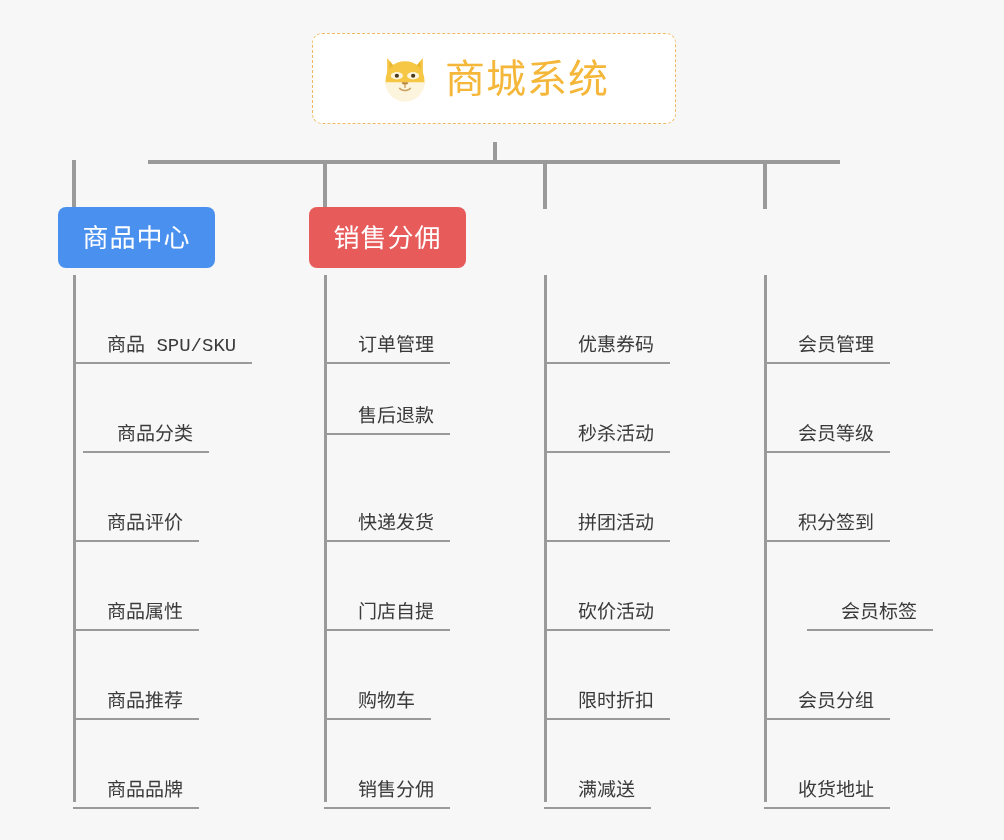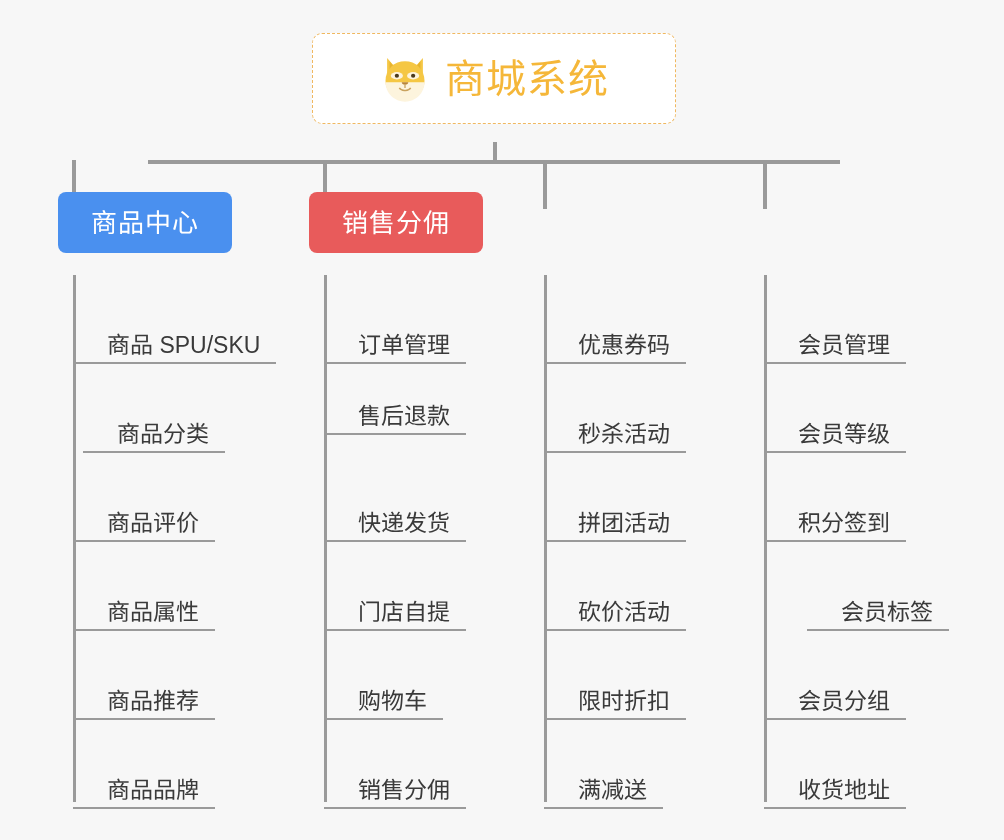--- a/index.html
+++ b/index.html
@@ -75,22 +75,22 @@
   }
   .conn-drop {            
     top: 160px;
     width: 4px;
     height: 49px;
   }
 
   
   .cat-box {
     position: absolute;
-    top: 192px;
-    width: 174px;
+    top: 207px;
+    width: 157px;
     height: 61px;
     border-radius: 8px;
     display: flex;
     align-items: center;
     justify-content: center;
   }
   .cat-label {
     color: #ffffff;
     font-size: 26px;
     letter-spacing: 1px;
@@ -126,25 +126,26 @@
     display: flex;
     align-items: flex-end;
     box-sizing: border-box;
   }
   .leaf-underline {
     border-bottom: 2px solid #9a9a9a;
     padding: 0 16px 4px 34px;
     display: inline-block;
   }
   .leaf-label {
-    font-size: 23px;
+    font-size: 19px;
     color: #3a3a3a;
     line-height: 1.15;
     white-space: nowrap;
     display: block;
+    font-family: Liberation Mono, monospace;
   }
 </style>
 </head>
 <body>
 
 <div id="mindmap">
 
   <div class="root-card">
     <span class="root-emoji">
       <svg viewBox="0 0 64 64" aria-hidden="true">

